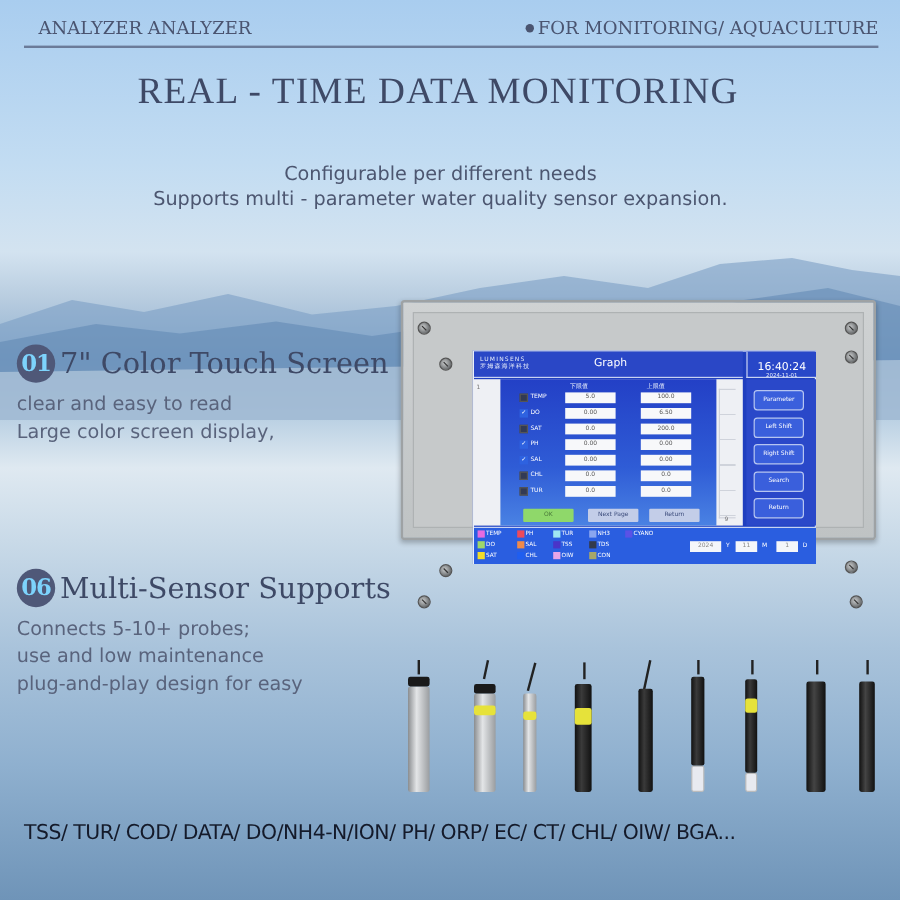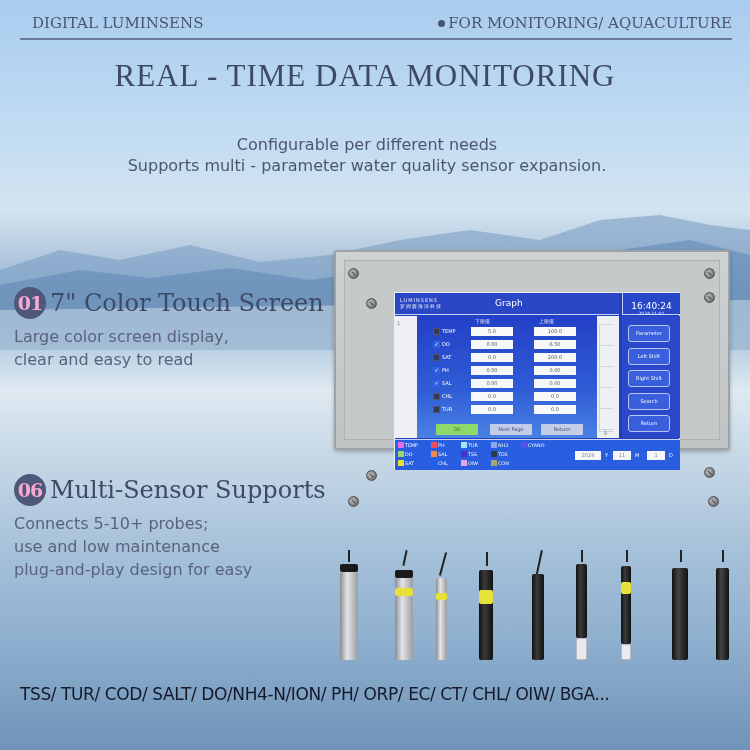--- a/index.html
+++ b/index.html
@@ -35,21 +35,21 @@
   .subline {
     position:absolute; left:0; top:134px; width:734px; text-align:center;
     font-family:"DejaVu Sans", sans-serif; font-size:16px; line-height:21px; color:#4c5670;
   }
   .feature { position:absolute; left:14px; }
   .feature .title {
     display:flex; align-items:center;
     font-family:"DejaVu Serif", serif; font-size:24px; color:#3e4966;
   }
   .feature .num {
-    width:32px; height:32px; border-radius:50%; background:#4f5878; color:#f9a8d4;
+    width:32px; height:32px; border-radius:50%; background:#4f5878; color:#7dd3fc;
     font-family:"DejaVu Serif", serif; font-size:19px; font-weight:bold;
     display:flex; align-items:center; justify-content:center; margin-right:4px; letter-spacing:-1px;
   }
   .feature .desc {
     margin-top:6px; font-size:16px; line-height:23px; color:#59637c;
   }
   .device {
     position:absolute; left:334px; top:250px; width:396px; height:200px;
     background:linear-gradient(180deg, #cfd2d3 0%, #bfc3c4 100%);
     border:2px solid #9ea2a4; border-radius:3px;
@@ -137,40 +137,40 @@
 </head>
 <body>
 
 <svg class="mountains" viewBox="0 0 750 150" preserveAspectRatio="none">
   <path d="M0 70 L60 50 L120 60 L190 45 L260 62 L330 55 L400 40 L470 30 L540 40 L600 20 L660 15 L710 25 L750 30 L750 150 L0 150 Z" fill="#7c9fc4" opacity="0.6"></path>
   <path d="M0 85 L80 70 L150 78 L230 68 L310 80 L380 70 L460 62 L540 72 L620 50 L690 40 L750 55 L750 150 L0 150 Z" fill="#5f86b3" opacity="0.55"></path>
   <path d="M0 110 L750 100 L750 150 L0 150 Z" fill="#cfdde9" opacity="0.5"></path>
 </svg>
 
 <div class="topbar">
-  <span class="left">DIGITAL LUMINSENS</span>
+  <span class="left">ANALYZER ANALYZER</span>
   <span class="dot"></span>
   <span class="right">FOR MONITORING/ AQUACULTURE</span>
 </div>
 
 <div class="headline">REAL - TIME DATA MONITORING</div>
 
 <div class="subline">
   <div>Configurable per different needs</div>
   <div>Supports multi - parameter water quality sensor expansion.</div>
 </div>
 
 <div class="feature" style="top:287px;">
   <div class="title">
     <span class="num">01</span>
     <span>7" Color Touch Screen</span>
   </div>
   <div class="desc">
+    <div>clear and easy to read</div>
     <div>Large color screen display,</div>
-    <div>clear and easy to read</div>
   </div>
 </div>
 
 <div class="feature" style="top:474px;">
   <div class="title">
     <span class="num">06</span>
     <span>Multi-Sensor Supports</span>
   </div>
   <div class="desc">
     <div>Connects 5-10+ probes;</div>
@@ -363,13 +363,13 @@
   <div class="probe" style="left:301px; bottom:16px; width:10px; height:78px; background:linear-gradient(90deg,#111,#3a3a3a 40%,#111);"></div>
   <div class="probe" style="left:301px; bottom:66px; width:10px; height:12px; background:#e6e23a;"></div>
 
   <div class="cable" style="left:360px; top:0; height:12px;"></div>
   <div class="probe" style="left:352px; width:16px; height:92px; background:linear-gradient(90deg,#111,#444 40%,#111);"></div>
 
   <div class="cable" style="left:402px; top:0; height:12px;"></div>
   <div class="probe" style="left:396px; width:13px; height:92px; background:linear-gradient(90deg,#111,#444 40%,#111);"></div>
 </div>
 
-<div class="params">TSS/ TUR/ COD/ SALT/ DO/NH4-N/ION/ PH/ ORP/ EC/ CT/ CHL/ OIW/ BGA...</div>
+<div class="params">TSS/ TUR/ COD/ DATA/ DO/NH4-N/ION/ PH/ ORP/ EC/ CT/ CHL/ OIW/ BGA...</div>
 
 </body></html>

